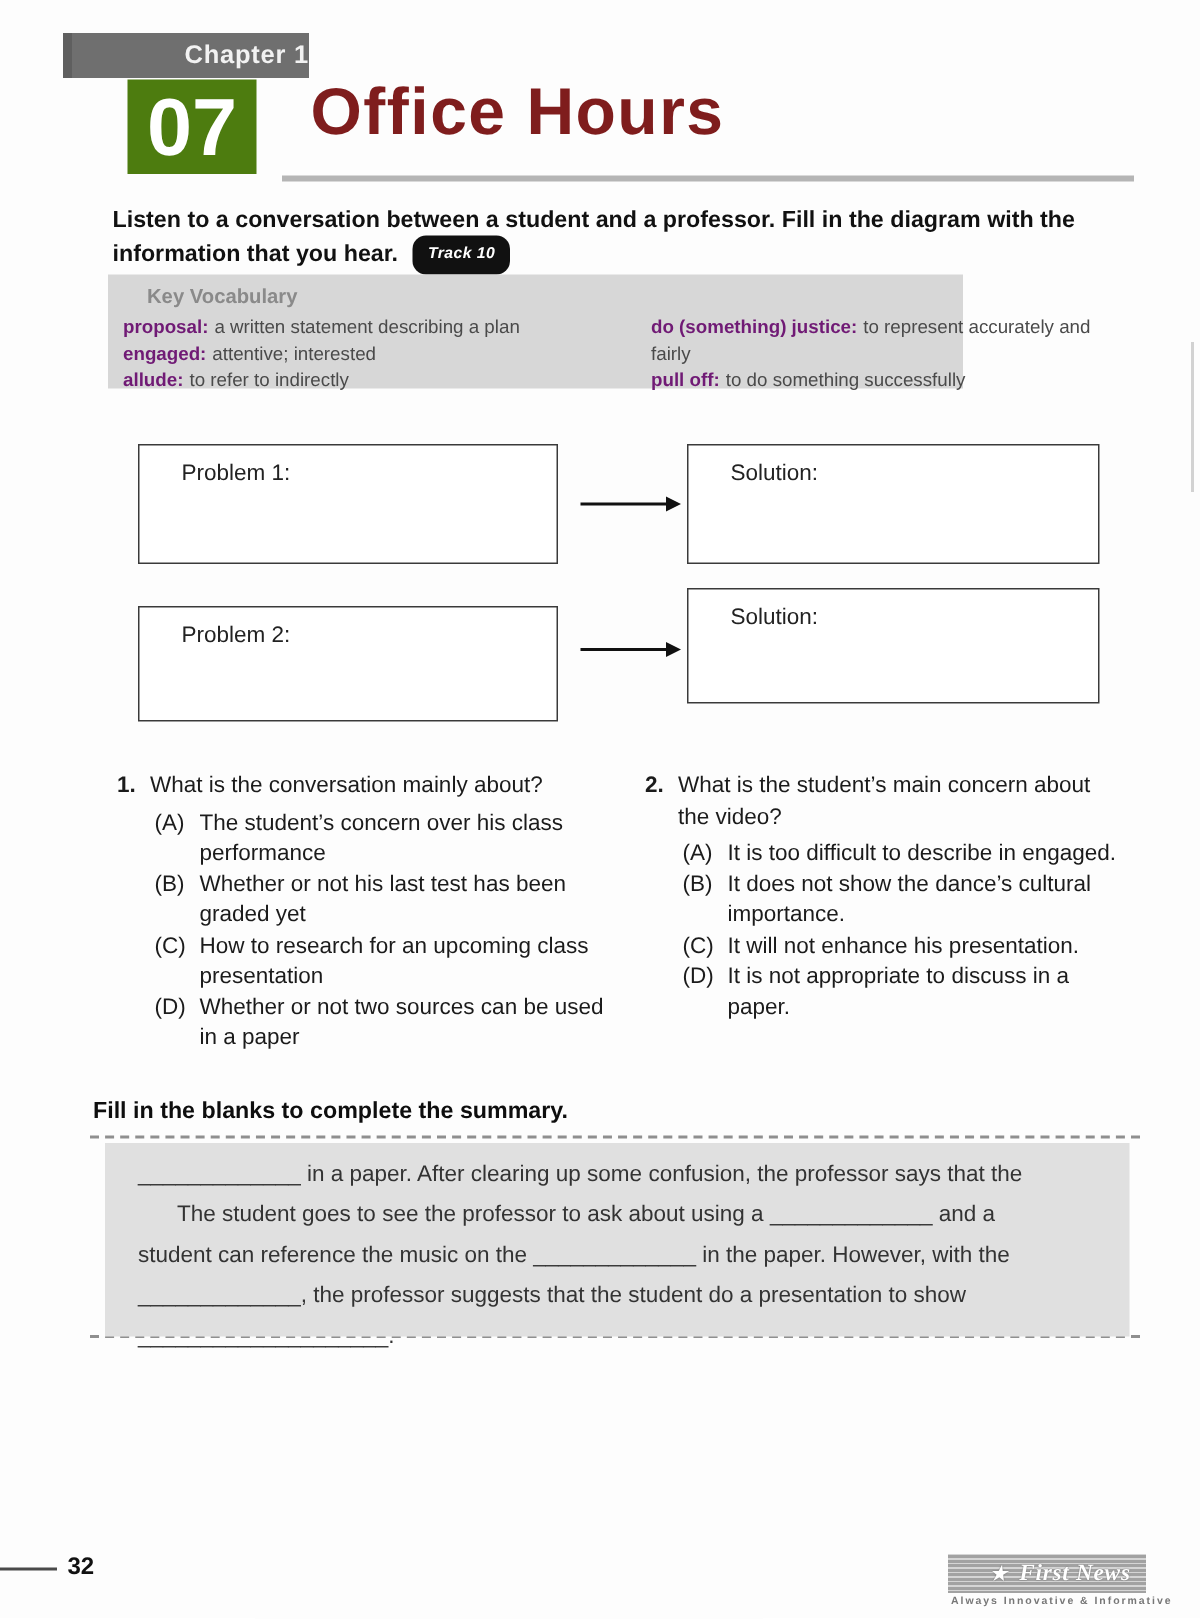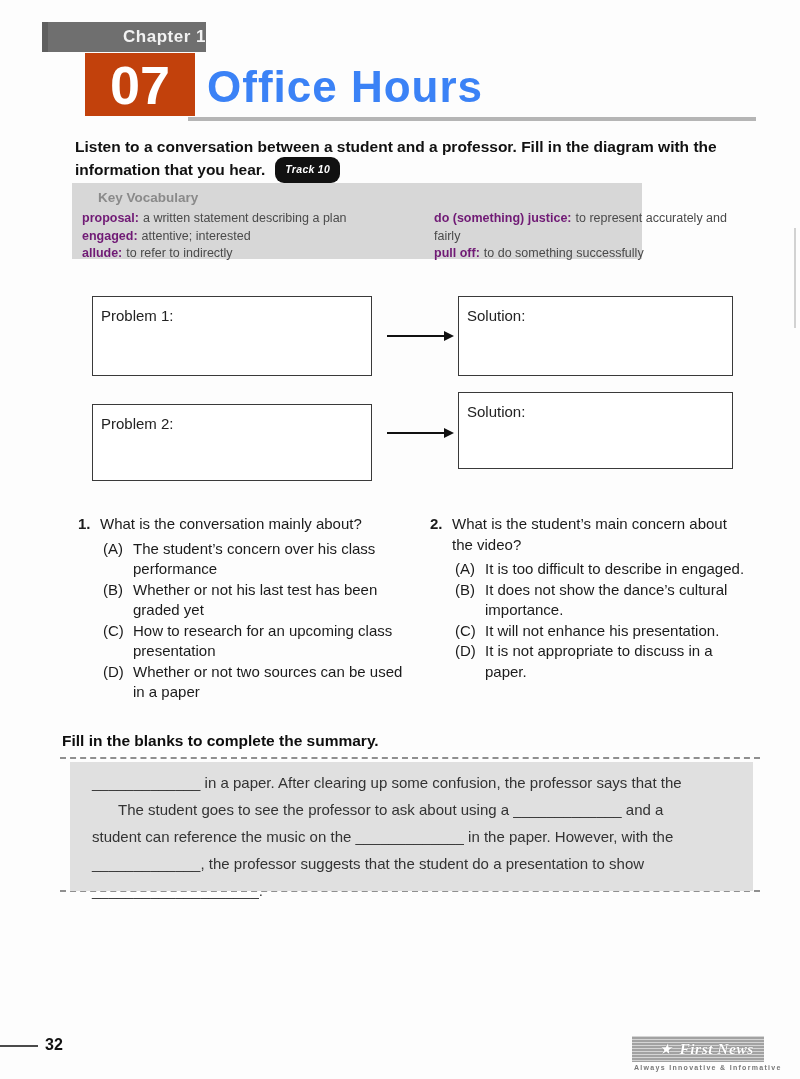--- a/index.html
+++ b/index.html
@@ -5,45 +5,45 @@
   * { margin:0; padding:0; box-sizing:border-box; }
   html,body { background:#ffffff; }
   body { font-family:"Liberation Sans", sans-serif; color:#1a1a1a; }
   .page { position:relative; width:800px; height:1079px; background:#fdfdfd; overflow:hidden; }
 
   
   .chapter-banner { position:absolute; left:48px; top:22px; width:158px; height:30px;
     background:#6f6f6f; color:#f2f2f2; font-size:17px; font-weight:bold;
     display:flex; align-items:center; justify-content:flex-end; letter-spacing:.5px;
     box-shadow:-6px 0 0 0 #5f5f5f; }
-  .unit-box { position:absolute; left:85px; top:53px; width:110px; height:63px;
-    background:#c2410c; color:#ffffff; font-size:54px; font-weight:bold;
+  .unit-box { position:absolute; left:85px; top:53px; width:86px; height:63px;
+    background:#4d7c0f; color:#ffffff; font-size:54px; font-weight:bold;
     display:flex; align-items:center; justify-content:center; }
-  .page-title { position:absolute; left:207px; top:62px; font-size:44px; font-weight:bold;
-    color:#3b82f6; letter-spacing:1px; white-space:nowrap; }
+  .page-title { position:absolute; left:207px; top:50px; font-size:44px; font-weight:bold;
+    color:#7f1d1d; letter-spacing:1px; white-space:nowrap; }
   .title-rule { position:absolute; left:188px; top:117px; width:568px; height:4px; background:#b5b5b5; }
 
   
   .instruction { position:absolute; left:75px; top:136px; width:680px;
     font-size:15.5px; font-weight:bold; color:#111; line-height:21px; }
   .track-badge { display:inline-block; margin-left:10px; background:#111; color:#fff;
     font-size:10.5px; font-weight:bold; font-style:italic; padding:2px 10px 3px;
     border-radius:9px; vertical-align:2px; letter-spacing:.3px; }
 
   
   .vocab-box { position:absolute; left:72px; top:183px; width:570px; height:76px; background:#d7d7d7; }
   .vocab-heading { position:absolute; left:26px; top:7px; font-size:13.5px; font-weight:bold; color:#8a8a8a; }
   .vocab-col { position:absolute; top:27px; font-size:12.5px; line-height:17.5px; color:#4a4a4a; }
   .vocab-col.left { left:10px; width:340px; }
   .vocab-col.right { left:362px; width:315px; }
   .vocab-entry .term { font-weight:bold; color:#701a75; margin-right:4px; }
 
   
   .dg-box { position:absolute; border:1.5px solid #3a3a3a; background:#fff;
-    font-size:15px; color:#222; padding:10px 8px; }
+    font-size:15px; color:#222; padding:10px 28px; }
   .dg-problem1 { left:92px; top:296px; width:280px; height:80px; }
   .dg-solution1 { left:458px; top:296px; width:275px; height:80px; }
   .dg-problem2 { left:92px; top:404px; width:280px; height:77px; }
   .dg-solution2 { left:458px; top:392px; width:275px; height:77px; }
   .arrow { position:absolute; width:58px; height:2px; background:#111; }
   .arrow::after { content:""; position:absolute; right:-9px; top:-4.5px;
     border-left:10px solid #111; border-top:5.5px solid transparent; border-bottom:5.5px solid transparent; }
   .arrow.a1 { left:387px; top:335px; }
   .arrow.a2 { left:387px; top:432px; }
 

